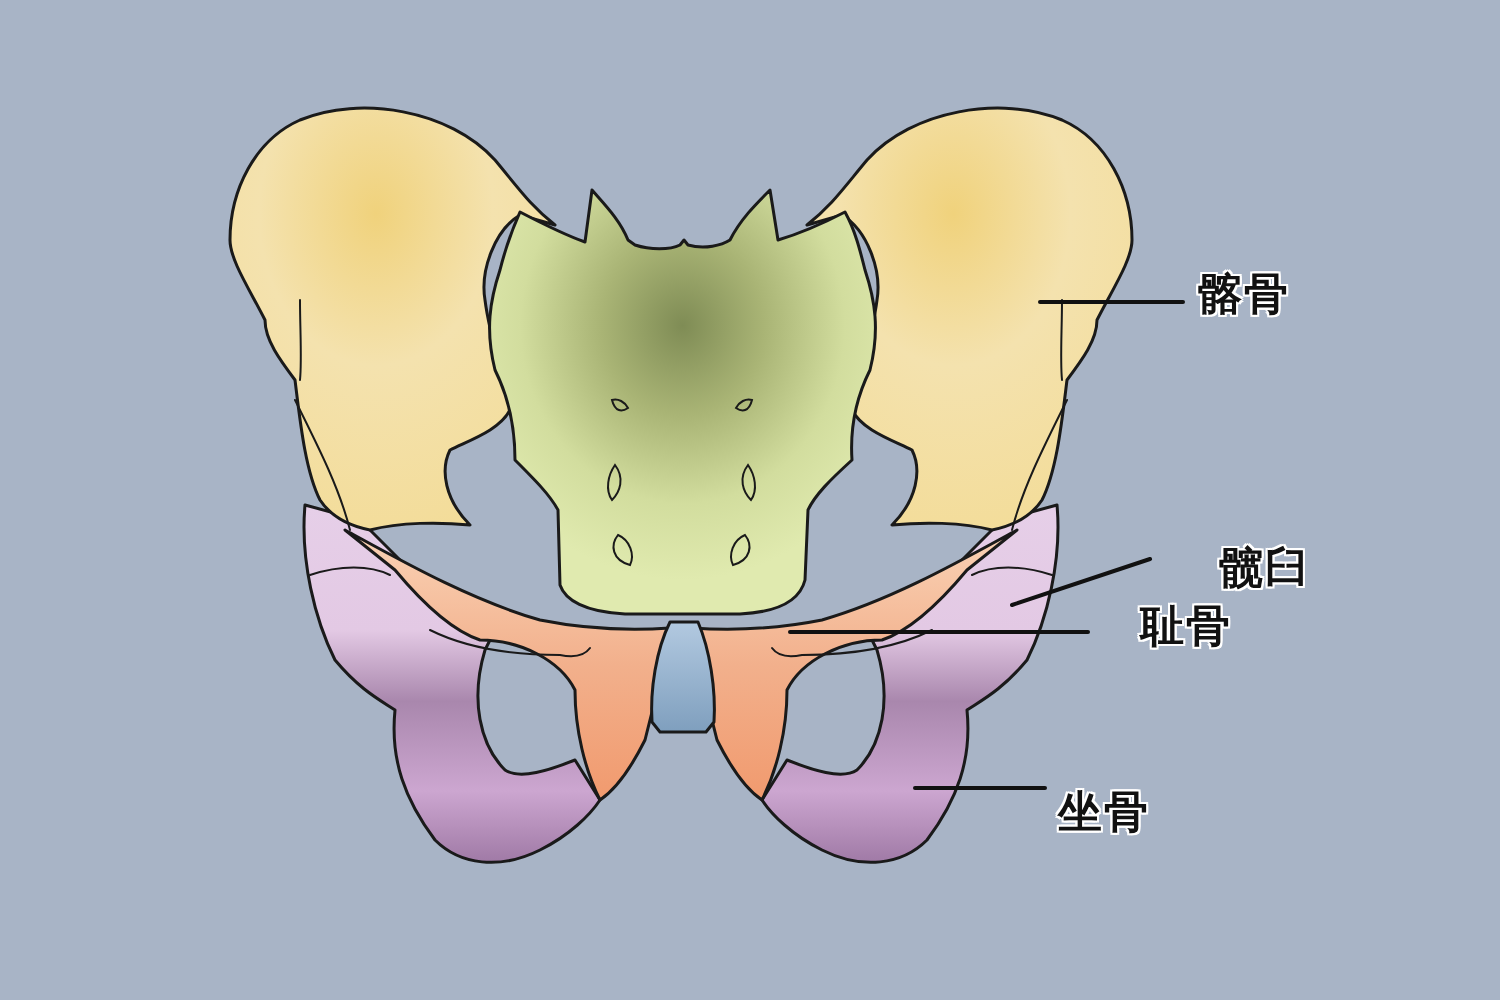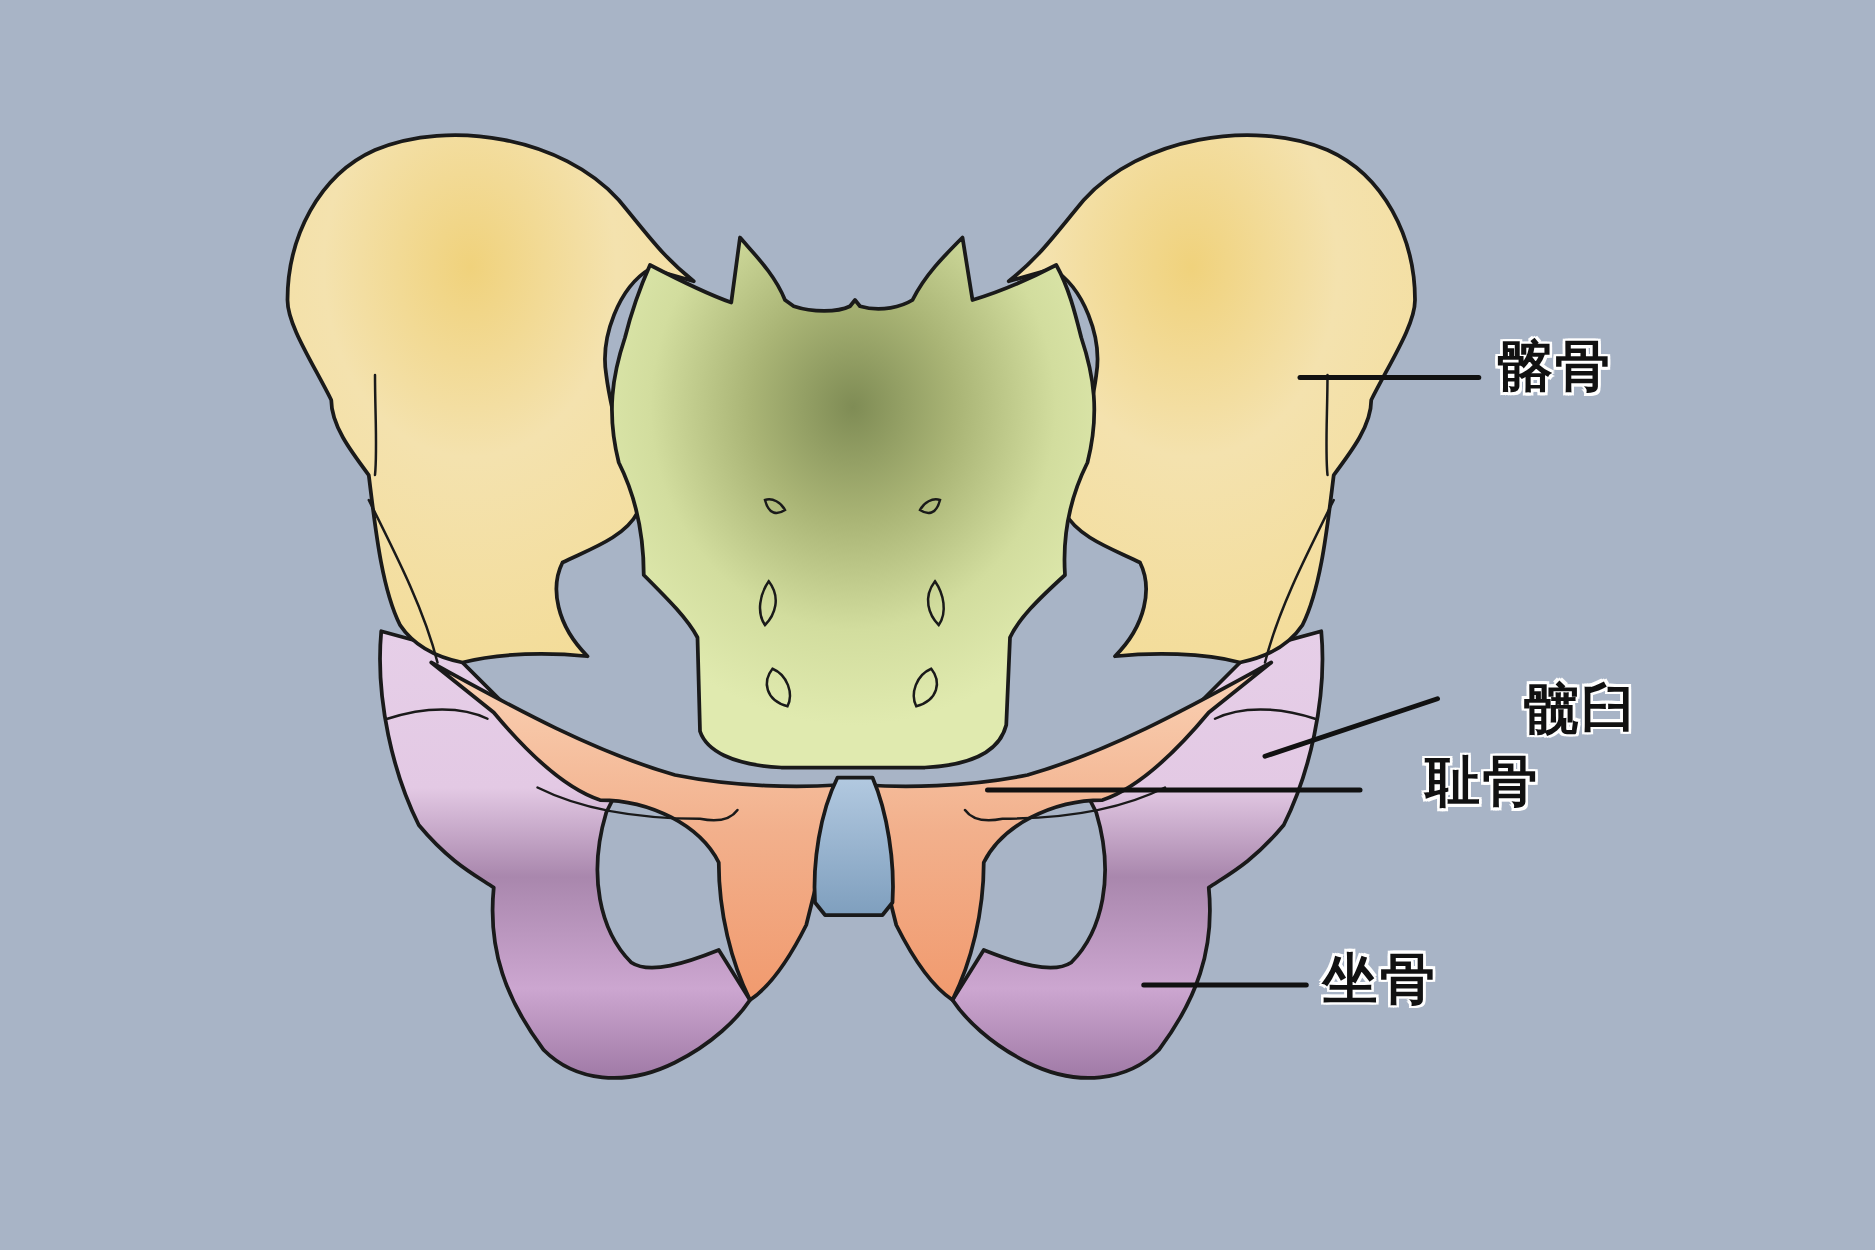--- a/index.html
+++ b/index.html
@@ -104,13 +104,13 @@
 
   <line class="leader" x1="1040" y1="302" x2="1183" y2="302"></line>
   <line class="leader" x1="1012" y1="605" x2="1150" y2="559"></line>
   <line class="leader" x1="790" y1="632" x2="1088" y2="632"></line>
   <line class="leader" x1="915" y1="788" x2="1045" y2="788"></line>
 </svg>
 
 <div class="label" style="left:1198px; top:272px;">髂骨</div>
 <div class="label" style="left:1172px; top:546px;margin-left:47px;">髋臼</div>
 <div class="label" style="left:1140px; top:604px;">耻骨</div>
-<div class="label" style="left:1058px; top:762px;">坐骨</div>
+<div class="label" style="left:1058px; top:790px;">坐骨</div>
 
 </body></html>

